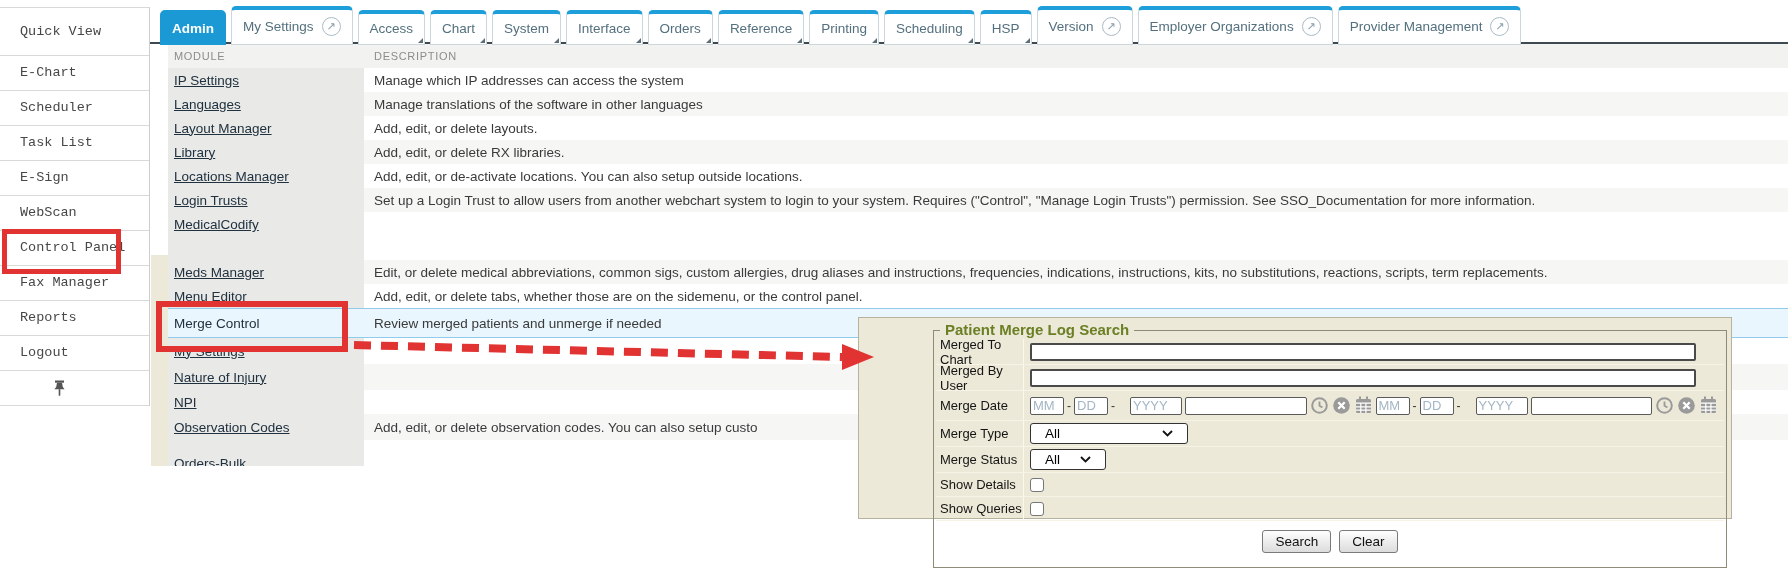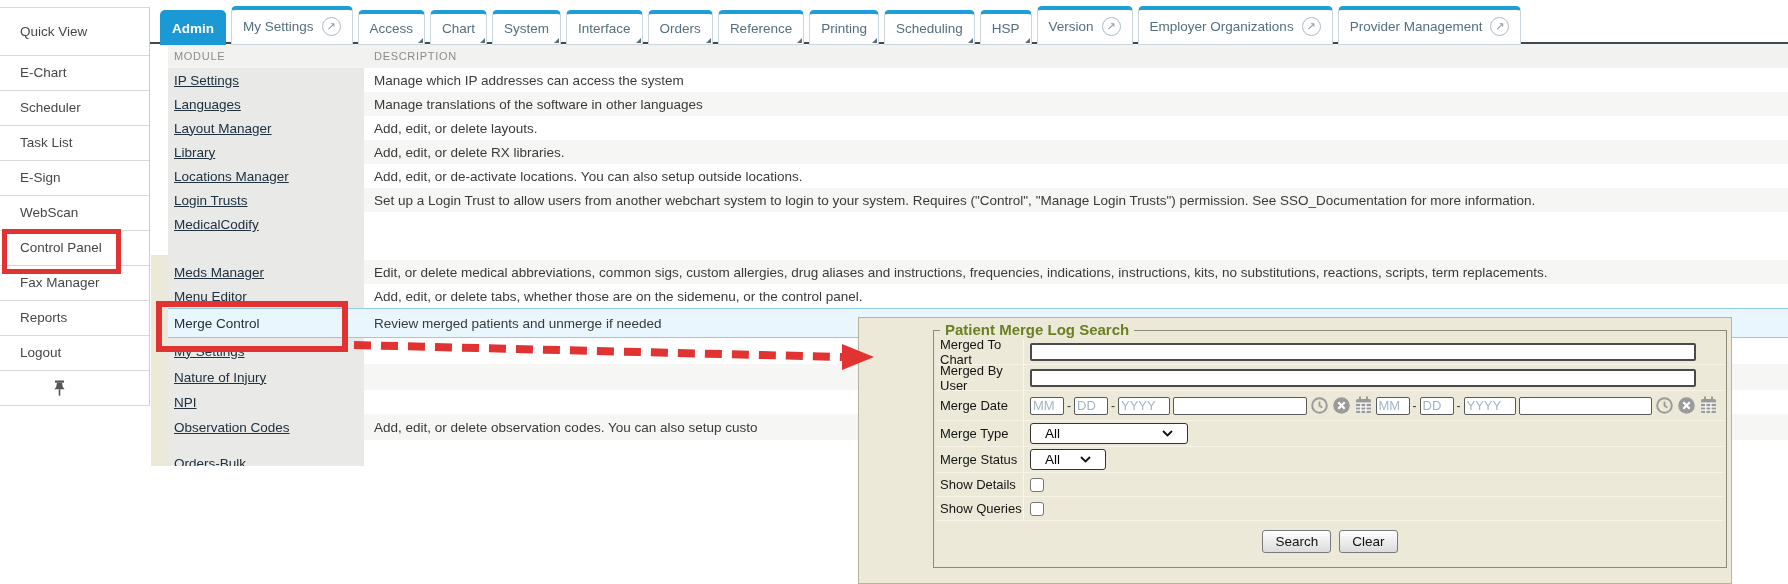--- a/index.html
+++ b/index.html
@@ -7,21 +7,21 @@
   body {
     position: relative;
     background: #fff;
     font-family: "Liberation Sans", sans-serif;
     overflow: hidden;
     color: #333;
   }
 
   
   .sidebar { position:absolute; left:0; top:7px; width:150px; border-top:1px solid #d9d9d9; border-right:1px solid #cdcdcd; background:#fff; z-index:8; }
-  .side-item { height:35px; line-height:34px; padding-left:20px; border-bottom:1px solid #d9d9d9; font-size:13.5px; color:#474747; cursor:default; }
+  .side-item { height:35px; line-height:34px; padding-left:20px; border-bottom:1px solid #d9d9d9; font-size:13.5px; color:#474747; cursor:default;font-family:Liberation Mono, monospace; }
   .side-item.first { height:48px; line-height:47px; }
   .pin-row { height:35px; display:flex; align-items:center; padding-left:50px; border-bottom:1px solid #d9d9d9; }
 
   
   .tabs { position:absolute; left:160px; top:6px; display:flex; gap:5px; align-items:flex-end; z-index:9; }
   .tab { position:relative; background:#fff; border:1px solid #ccd7dd; border-top:4px solid #1f9fda; border-radius:5px 5px 0 0; padding:7px 11px 8px 11px; font-size:13.5px; color:#54707e; display:flex; align-items:center; gap:8px; white-space:nowrap; }
   .tab.active { background:#1b99d5; border-color:#1b99d5; color:#fff; font-weight:bold; }
   .dd-mark { position:absolute; right:1px; bottom:1px; width:0; height:0; border-left:5px solid transparent; border-bottom:5px solid #5d6e79; }
   .popup-circle { width:19px; height:19px; border:1.5px solid #aabcc6; border-radius:50%; display:flex; align-items:center; justify-content:center; font-size:11px; color:#8aa0ac; font-family:"DejaVu Sans", sans-serif; flex:none; }
   .tabs-underline { position:absolute; left:150px; top:42px; width:1638px; height:2px; background:#3d4a52; z-index:7; }
@@ -39,32 +39,32 @@
   .trow:nth-child(even) .tdesc { background:#f6f6f5; }
   .trow.highlight { height:30px; border-top:1px solid #90cbec; border-bottom:1px solid #90cbec; }
   .trow.highlight .tmod, .trow.highlight .tdesc { background:#eaf6fd; }
   .trow.clip .tmod, .trow.clip .tdesc { align-items:flex-start; padding-top:16px; }
   .mod-link { color:#20313f; text-decoration:underline; cursor:pointer; }
   .mod-link.nounder { text-decoration:none; }
 
   .beige-strip { position:absolute; left:151px; top:255px; width:17px; height:211px; background:#ece9d8; z-index:6; }
 
   
-  .panel { position:absolute; left:858px; top:317px; width:874px; height:267px; background:#ece9d8; border:1px solid #b7b29c; z-index:20; }
+  .panel { position:absolute; left:858px; top:317px; width:874px; height:202px; background:#ece9d8; border:1px solid #b7b29c; z-index:20; }
   .fieldset { position:absolute; left:74px; top:12px; width:794px; height:238px; border:1px solid #8f8b79; }
   .legend { position:absolute; top:-10px; left:6px; background:#ece9d8; padding:0 5px; font-size:15px; font-weight:bold; color:#6b7f24; }
   .frows { position:absolute; left:2px; right:2px; top:8px; }
   .frow { display:flex; align-items:center; border-bottom:1px solid #f7f4e7; }
   .r26 { height:26px; } .r30 { height:30px; } .r24 { height:24px; }
   .flabel { width:88px; padding-left:4px; font-size:13px; color:#141414; align-self:stretch; display:flex; align-items:center; border-right:1px solid #fbf8ec; flex:none; }
   .ffield { flex:1; padding:2px 6px; display:flex; align-items:center; gap:3px; min-width:0; }
   .winput { width:calc(100% - 22px); height:18px; border:2px solid #4a4a4a; border-radius:2px; background:#fff; font-size:13px; padding:0 3px; font-family:inherit; }
   .dinput { height:18px; border:1.5px solid #5a5a5a; border-radius:2px; background:#fff; font-size:13px; padding:0 2px; color:#333; font-family:inherit; min-width:0; }
   .dinput::placeholder { color:#a4b6c4; opacity:1; }
-  .w-mm, .w-dd { width:34px; flex:none; } .w-yy { width:52px; flex:none; }
+  .w-mm, .w-dd { width:34px; flex:none; } .w-yy { width:52px; flex:none;margin-left:12px; }
   .w-blank { flex:1; min-width:60px; }
   .dash { color:#333; font-size:12px; flex:none; }
   .dicon { width:19px; height:19px; flex:none; cursor:pointer; }
   .fselect { display:inline-flex; align-items:center; justify-content:space-between; border:1.5px solid #333; border-radius:3px; background:#fff; height:21px; padding:0 14px; font-size:13.5px; color:#000; cursor:pointer; }
   .fselect.type { width:158px; } .fselect.status { width:76px; }
   .fcheck { width:14px; height:14px; border:1.5px solid #777; border-radius:3px; background:#fff; cursor:pointer; }
   .btnrow { display:flex; justify-content:center; gap:8px; padding-top:9px; }
   .fbtn { height:23px; padding:0 12px; border:1px solid #7a7a7a; border-radius:3px; background:linear-gradient(#fefefe,#dcdcdc); font-size:13.5px; color:#111; font-family:inherit; cursor:pointer; }
 
   

